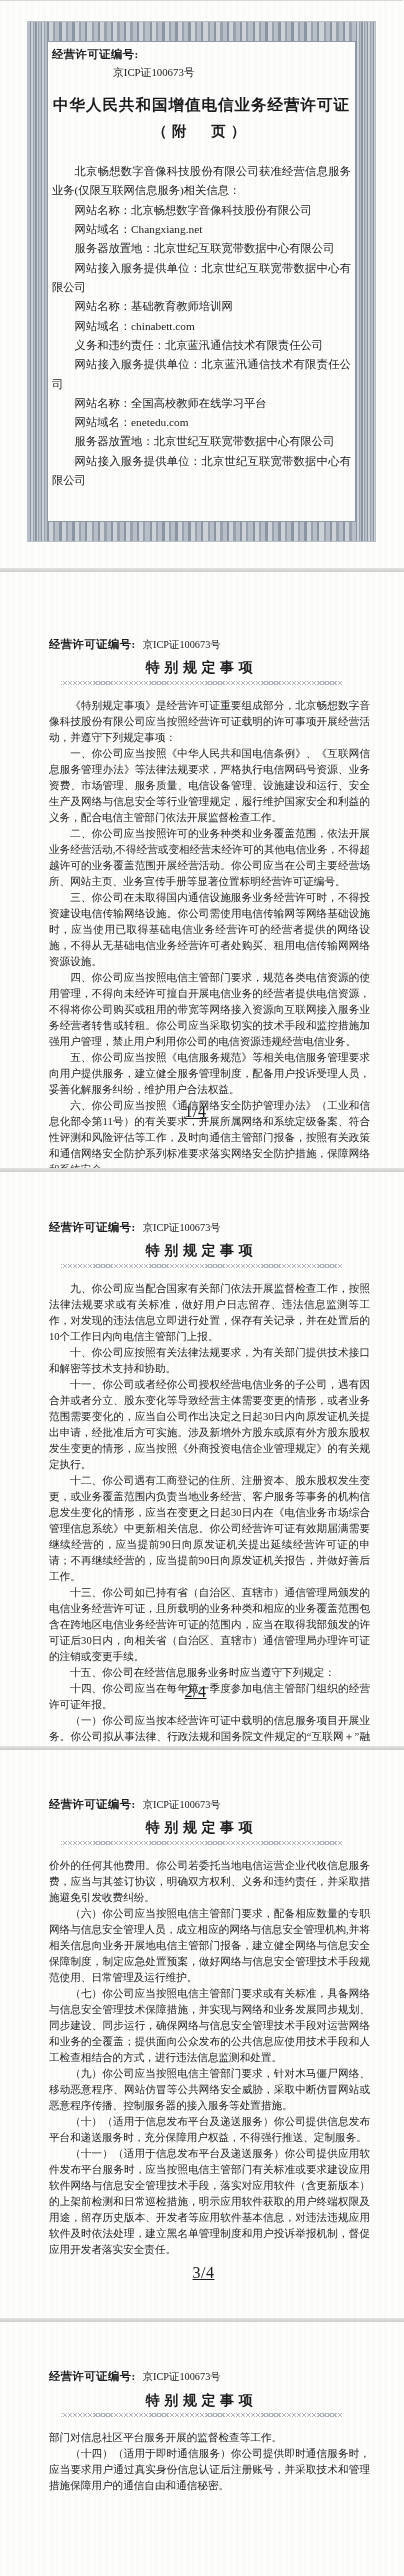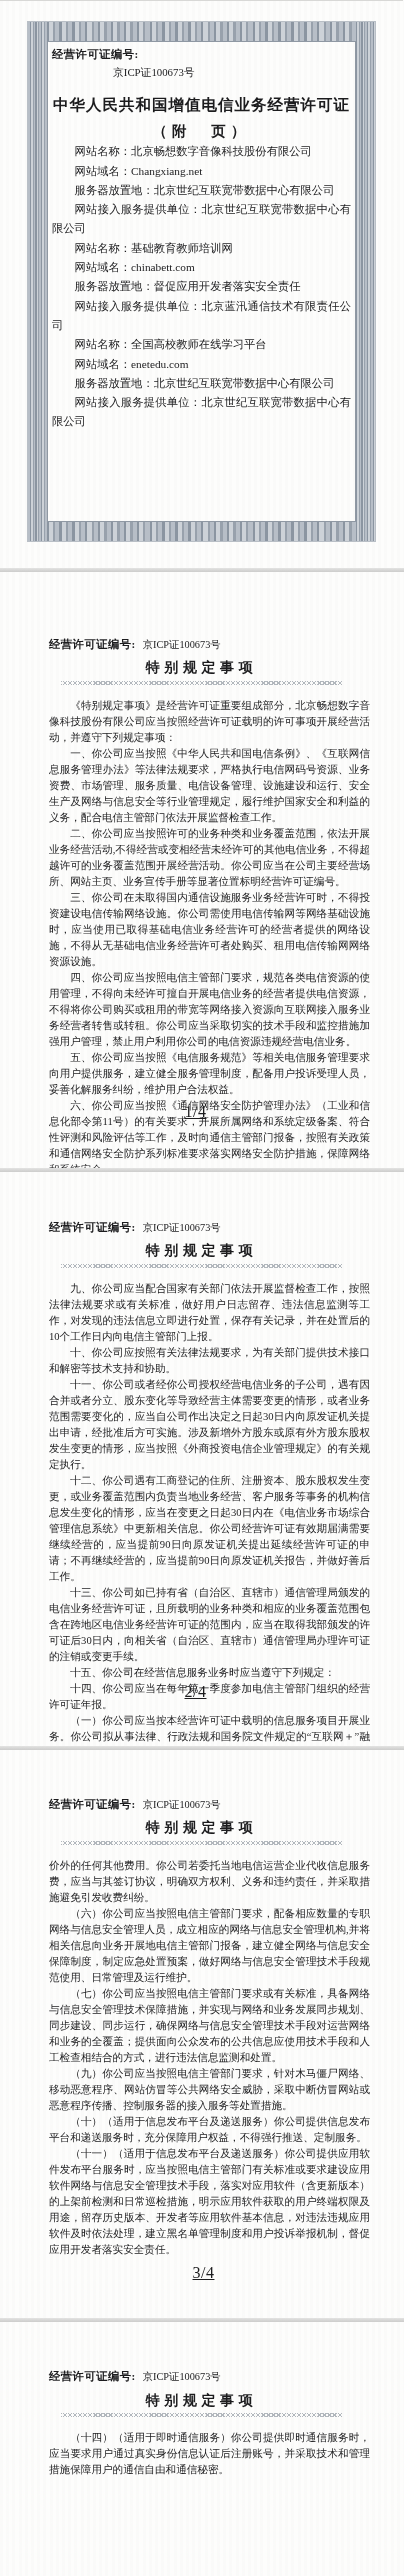--- a/index.html
+++ b/index.html
@@ -73,28 +73,29 @@
 </head>
 <body>
 
 <div class="page p1">
   <div class="cert-frame"></div>
   <div class="cert-inner">
     <div class="cert-no-label">经营许可证编号:</div>
     <div class="cert-no-value">京ICP证100673号</div>
     <div class="cert-title">中华人民共和国增值电信业务经营许可证</div>
     <div class="cert-subtitle">（附　页）</div>
+    <div class="cert-intro">北京畅想数字音像科技股份有限公司获准经营信息服务业务(仅限互联网信息服务)相关信息：</div>
     <div class="cert-entries">
         <p>网站名称：北京畅想数字音像科技股份有限公司</p>
         <p>网站域名：Changxiang.net</p>
         <p>服务器放置地：北京世纪互联宽带数据中心有限公司</p>
         <p>网站接入服务提供单位：北京世纪互联宽带数据中心有限公司</p>
         <p>网站名称：基础教育教师培训网</p>
         <p>网站域名：chinabett.com</p>
-        <p>服务器放置地：督促应用开发者落实安全责任</p>
+        <p>义务和违约责任：北京蓝汛通信技术有限责任公司</p>
         <p>网站接入服务提供单位：北京蓝汛通信技术有限责任公司</p>
         <p>网站名称：全国高校教师在线学习平台</p>
         <p>网站域名：enetedu.com</p>
         <p>服务器放置地：北京世纪互联宽带数据中心有限公司</p>
         <p>网站接入服务提供单位：北京世纪互联宽带数据中心有限公司</p>
       </div>
   </div>
 </div>
 
 <div class="page-gap"></div>
@@ -163,17 +164,18 @@
 <div class="page-gap"></div>
 
 <div class="page p5">
   <div class="tp-header">
     <span class="tp-no-label">经营许可证编号:</span>
     <span class="tp-no-value">京ICP证100673号</span>
   </div>
   <div class="tp-title">特别规定事项</div>
   <div class="zigzag"></div>
   <div class="tp-body">
+      <p class="flush">部门对信息社区平台服务开展的监督检查等工作。</p>
       <p>（十四）（适用于即时通信服务）你公司提供即时通信服务时，应当要求用户通过真实身份信息认证后注册账号，并采取技术和管理措施保障用户的通信自由和通信秘密。</p>
     </div>
 
 </div>
 
 
 </body></html>

